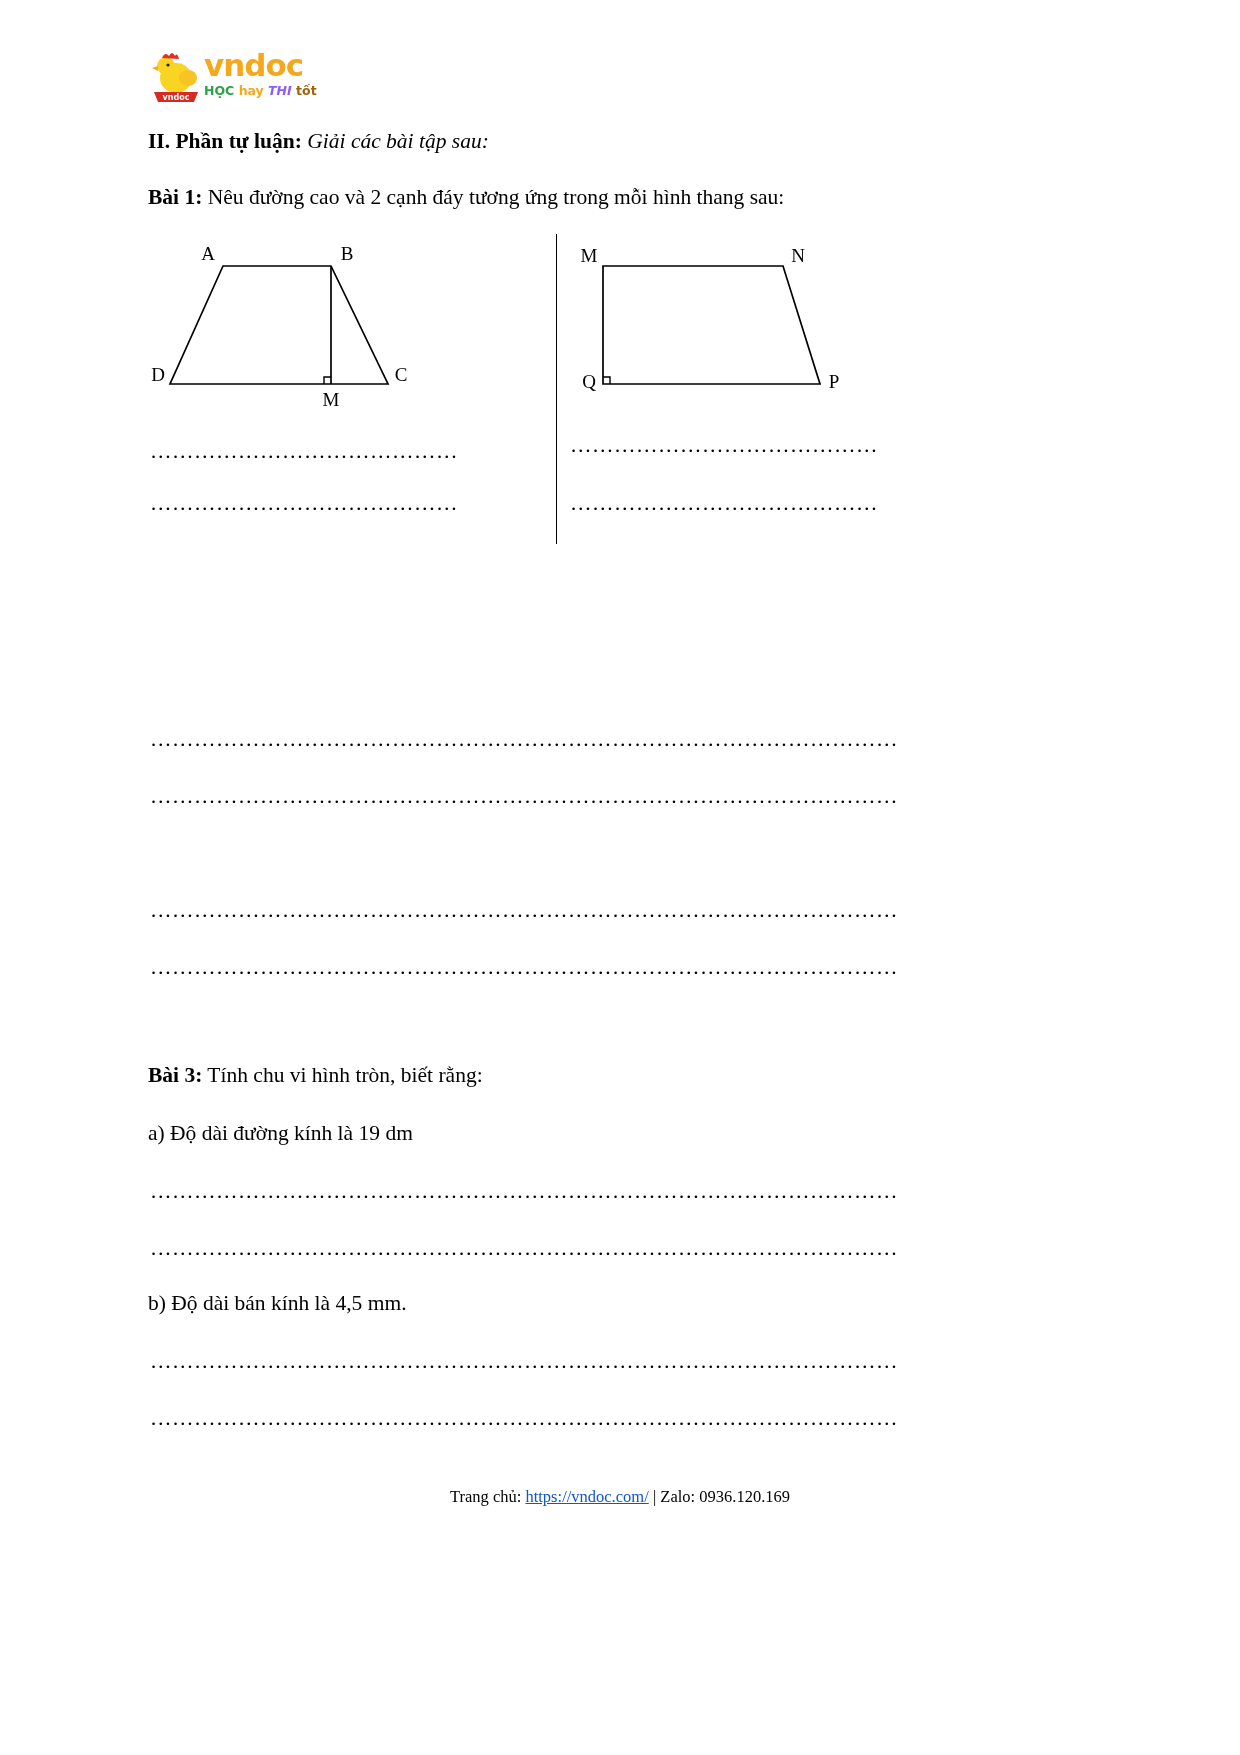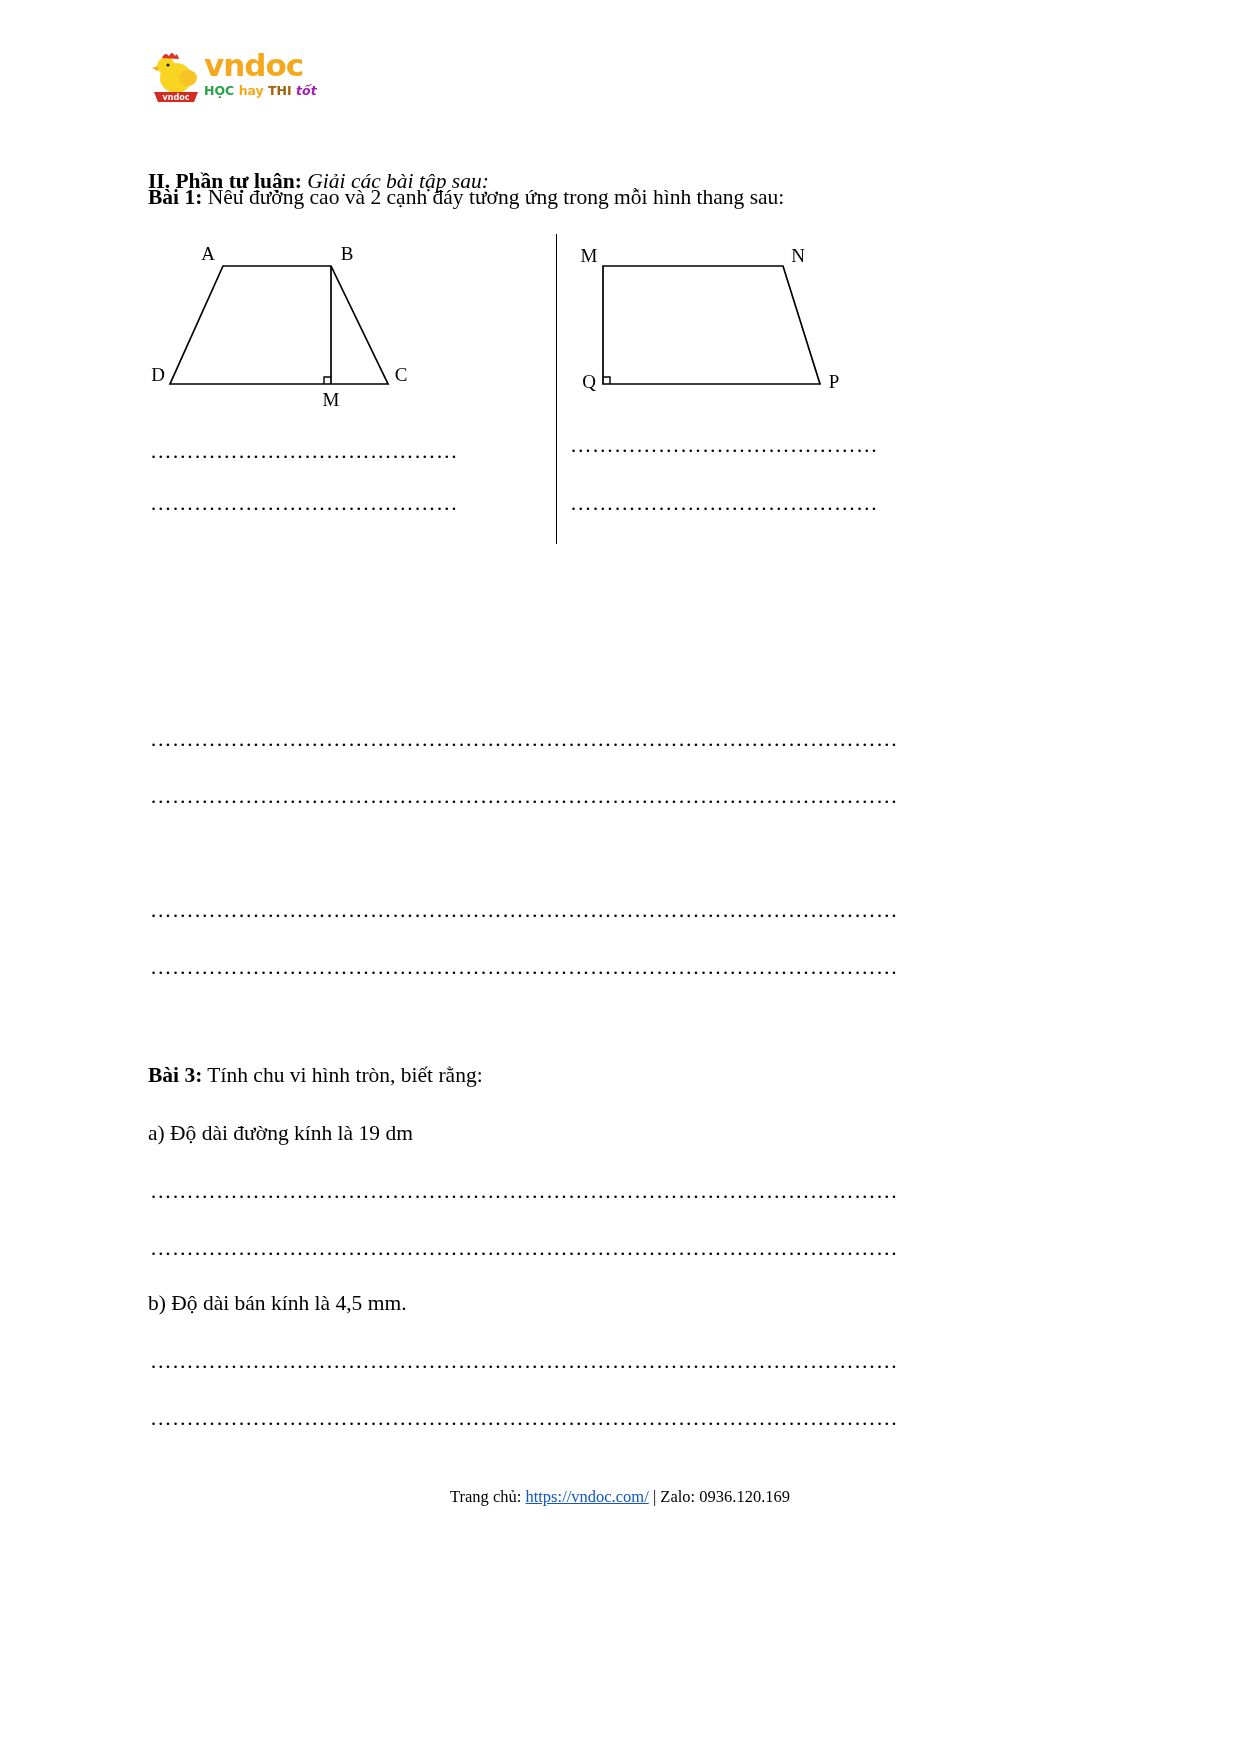--- a/index.html
+++ b/index.html
@@ -52,22 +52,22 @@
     left: 56px;
     top: 38px;
     font-family: "DejaVu Sans", sans-serif;
     font-weight: bold;
     font-size: 12.5px;
     line-height: 14px;
     white-space: nowrap;
   }
   .tag-hoc { color: #2aa34a; }
   .tag-hay { color: #f5a81c; }
-  .tag-thi { color: #a16207; }
-  .tag-tot { color: #a21caf; font-style: italic; }
+  .tag-thi { color: #8b5cf6; font-style: italic; }
+  .tag-tot { color: #a16207; }
 
   
   .line {
     position: absolute;
     left: 148px;
     font-size: 21.5px;
     line-height: 30px;
     white-space: nowrap;
   }
   .bold { font-weight: bold; }
@@ -135,21 +135,21 @@
     </svg>
     <div class="logo-word">vndoc</div>
     <div class="logo-tag">
       <span class="tag-hoc">HỌC</span>
       <span class="tag-hay">hay</span>
       <span class="tag-thi">THI</span>
       <span class="tag-tot">tốt</span>
     </div>
   </div>
 
-  <div class="line" style="top:126px;margin-top:40px;">
+  <div class="line" style="top:126px;">
     <span class="bold">II. Phần tự luận:</span>
     <span class="ital">Giải các bài tập sau:</span>
   </div>
 
   <div class="line" style="top:182px;">
     <span class="bold">Bài 1:</span>
     <span>Nêu đường cao và 2 cạnh đáy tương ứng trong mỗi hình thang sau:</span>
   </div>
 
   <div class="fig-area">

